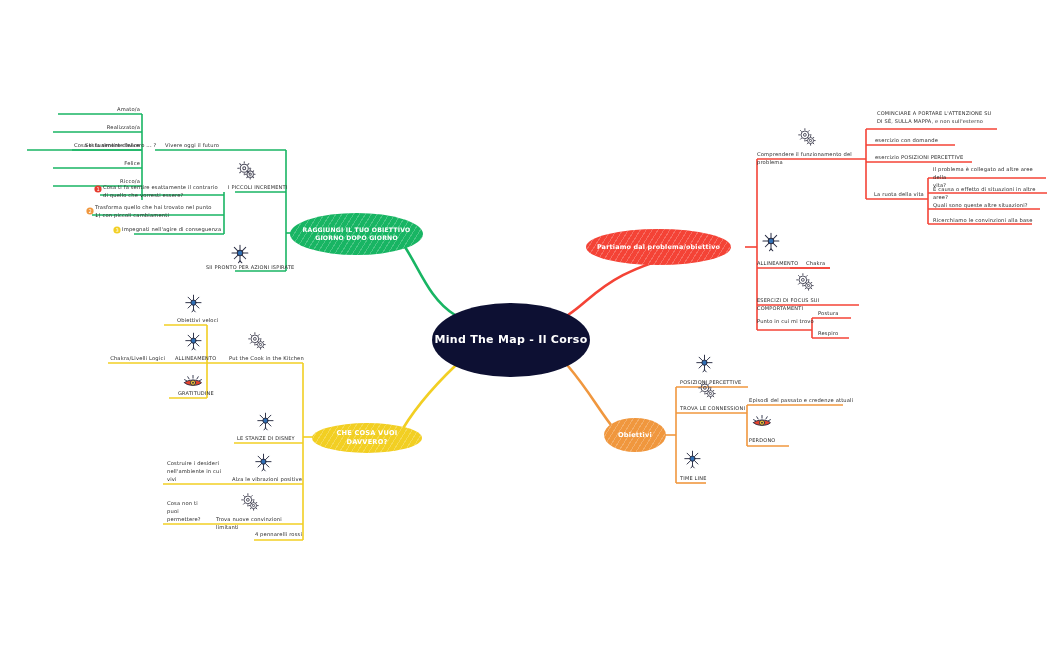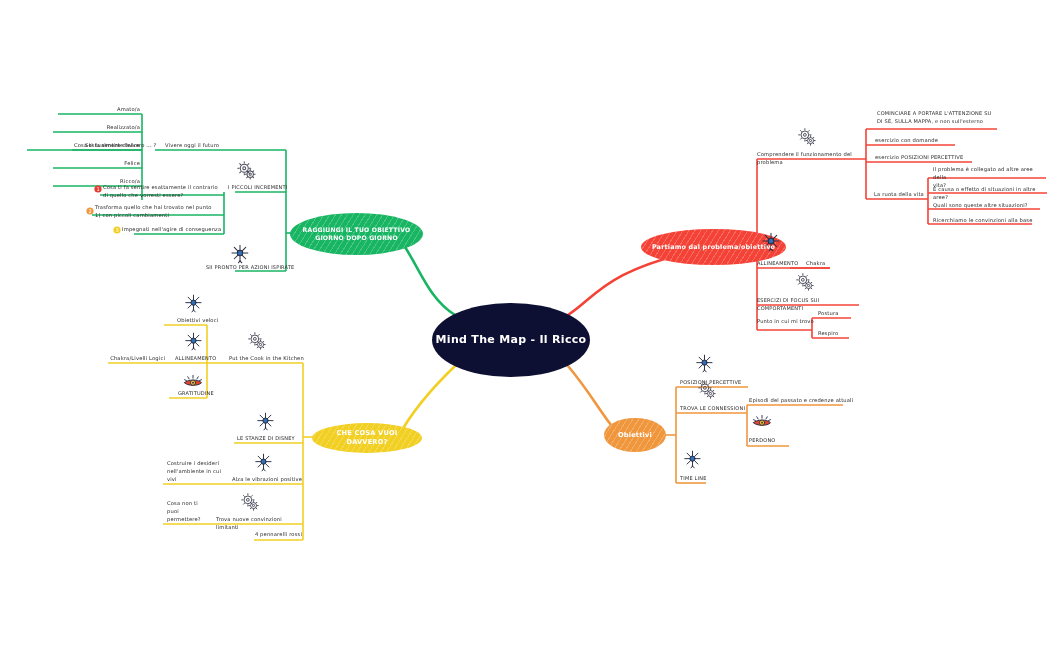--- a/index.html
+++ b/index.html
@@ -120,29 +120,29 @@
     <path d="M676,387 L676,483" stroke="#f0973e" stroke-width="1.6" fill="none"></path>
     <path d="M676,387 L748,387" stroke="#f0973e" stroke-width="1.6" fill="none"></path>
     <path d="M676,413 L747,413" stroke="#f0973e" stroke-width="1.6" fill="none"></path>
     <path d="M676,483 L706,483" stroke="#f0973e" stroke-width="1.6" fill="none"></path>
     <path d="M747,405 L747,446" stroke="#f0973e" stroke-width="1.6" fill="none"></path>
     <path d="M747,405 L843,405" stroke="#f0973e" stroke-width="1.6" fill="none"></path>
     <path d="M747,446 L789,446" stroke="#f0973e" stroke-width="1.6" fill="none"></path>
   </svg>
 
   <div class="center-node">Mind The Map - Il
-Ricco</div>
+Corso</div>
 
   <div class="bubble green" style="left:290px;top:213px;width:133px;height:42px;font-size:6.1px;">
     <span class="hatch"></span>
     <span class="txt">RAGGIUNGI IL TUO OBIETTIVO
 GIORNO DOPO GIORNO</span>
   </div>
 
-  <div class="bubble red" style="left:641px;top:229px;width:145px;height:36px;font-size:6.4px;">
+  <div class="bubble red" style="left:586px;top:229px;width:145px;height:36px;font-size:6.4px;">
     <span class="hatch"></span>
     <span class="txt">Partiamo dal problema/obiettivo</span>
   </div>
 
   <div class="bubble yellow" style="left:312px;top:423px;width:110px;height:30px;font-size:6.6px;">
     <span class="hatch"></span>
     <span class="txt">CHE COSA VUOI DAVVERO?</span>
   </div>
 
   <div class="bubble orange" style="left:604px;top:418px;width:62px;height:34px;font-size:6.6px;">

